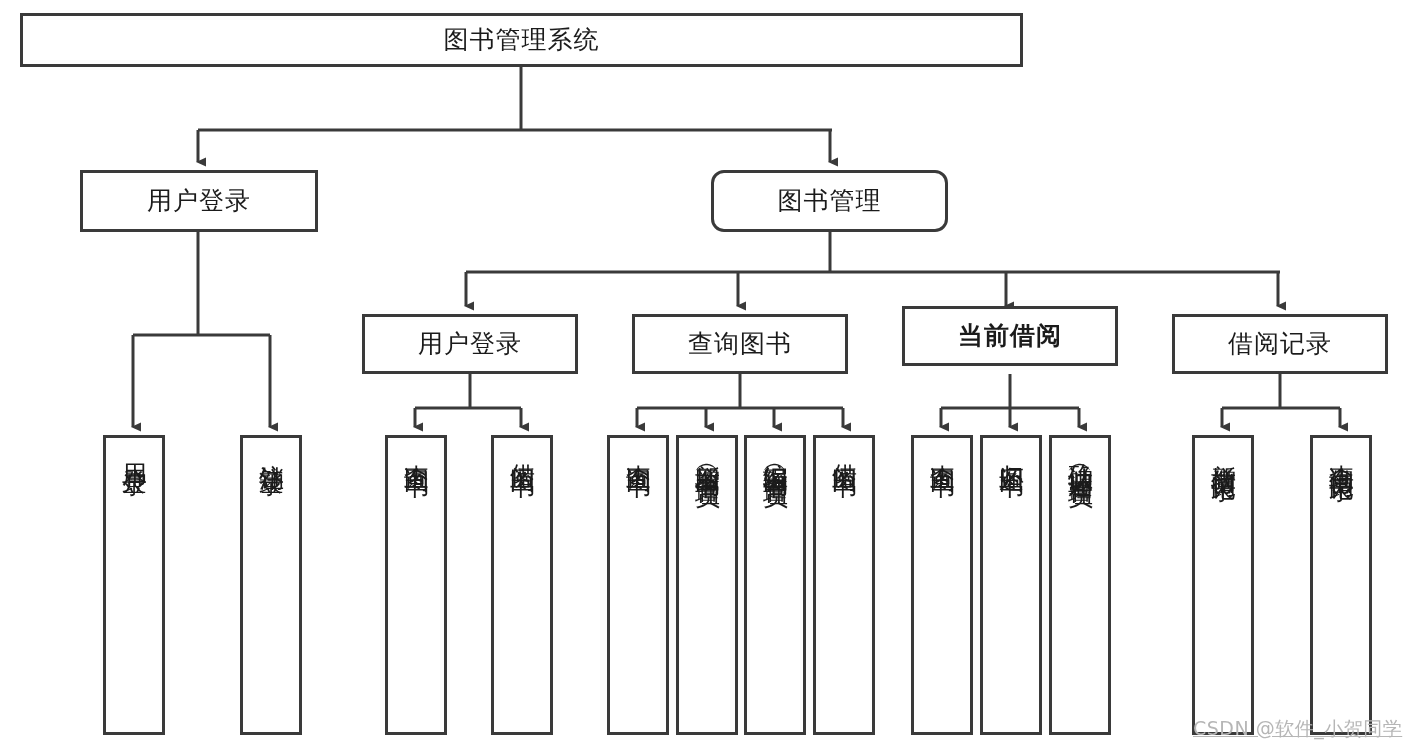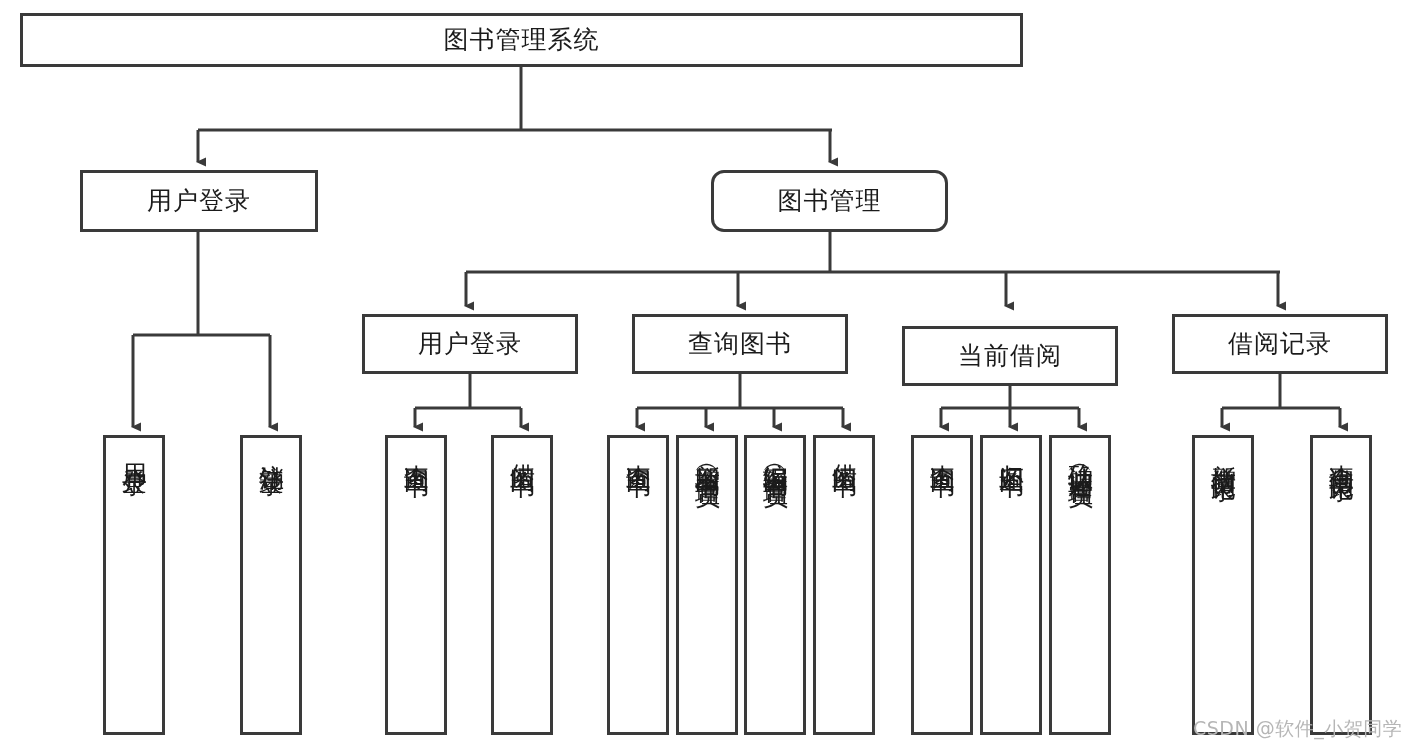--- a/index.html
+++ b/index.html
@@ -53,20 +53,21 @@
   .node.root {
     font-size: 25px;
   }
   .watermark {
     position: absolute;
     font-size: 19px;
     color: #b6b6b6;
     letter-spacing: 0.5px;
     white-space: nowrap;
     pointer-events: none;
+    text-decoration: underline;
   }
 </style>
 </head>
 <body>
 
 <div id="canvas">
 
   <svg id="wires" viewBox="0 0 1405 747" xmlns="http://www.w3.org/2000/svg">
     <defs>
       <marker id="arrow" markerWidth="10" markerHeight="10" refX="5" refY="8" orient="auto" markerUnits="userSpaceOnUse">
@@ -117,21 +118,21 @@
     </g>
   </svg>
 
   <div class="node horiz root" style="left:20px;top:13px;width:1003px;height:54px;">图书管理系统</div>
 
   <div class="node horiz" style="left:80px;top:170px;width:238px;height:62px;">用户登录</div>
   <div class="node horiz" style="left:711px;top:170px;width:237px;height:62px;border-radius:13px;">图书管理</div>
 
   <div class="node horiz" style="left:362px;top:314px;width:216px;height:60px;">用户登录</div>
   <div class="node horiz" style="left:632px;top:314px;width:216px;height:60px;">查询图书</div>
-  <div class="node horiz" style="left:902px;top:326px;width:216px;height:60px;">当前借阅</div>
+  <div class="node horiz" style="left:902px;top:306px;width:216px;height:60px;font-weight:bold;">当前借阅</div>
   <div class="node horiz" style="left:1172px;top:314px;width:216px;height:60px;">借阅记录</div>
 
   <div class="node vert" style="left:103px;top:435px;width:62px;height:300px;">用户登录</div>
   <div class="node vert" style="left:240px;top:435px;width:62px;height:300px;">注销登录</div>
 
   <div class="node vert" style="left:385px;top:435px;width:62px;height:300px;">查询图书</div>
   <div class="node vert" style="left:491px;top:435px;width:62px;height:300px;">借阅图书</div>
 
   <div class="node vert" style="left:607px;top:435px;width:62px;height:300px;">查询图书</div>
   <div class="node vert" style="left:676px;top:435px;width:62px;height:300px;">新增图书（管理员）</div>

